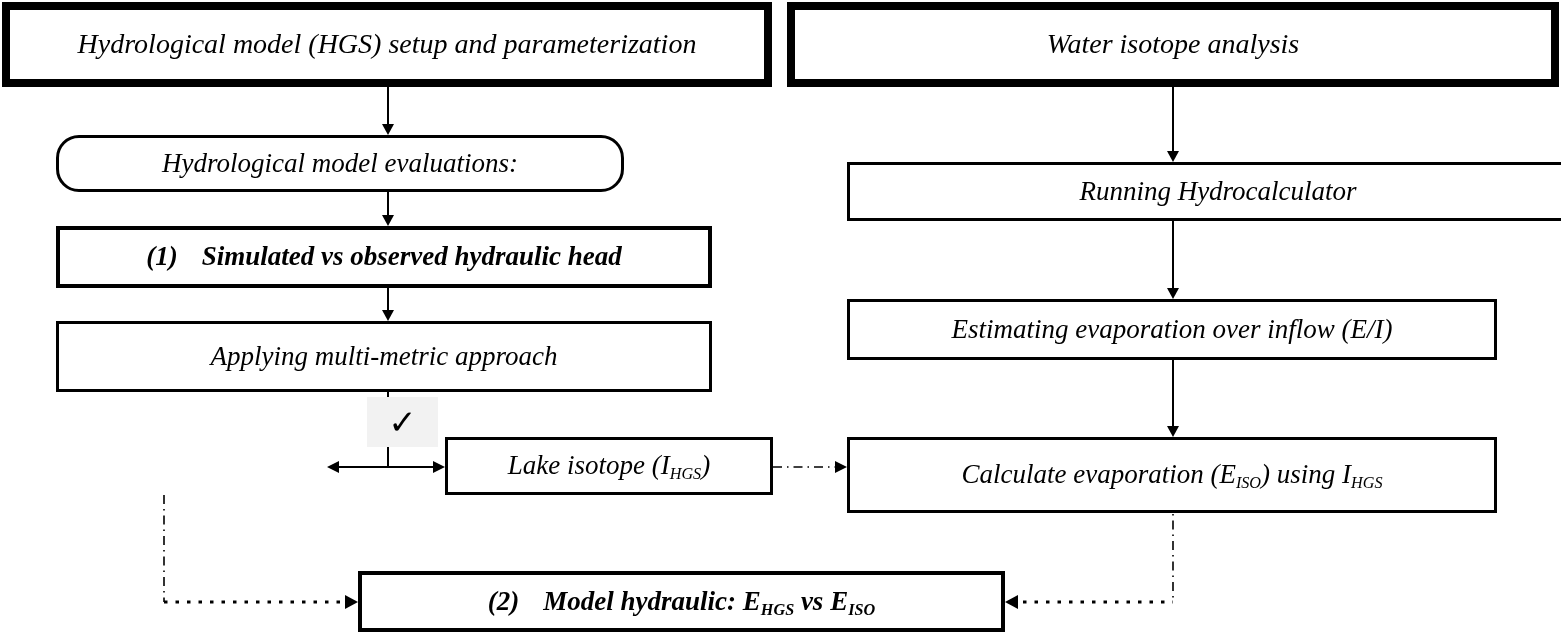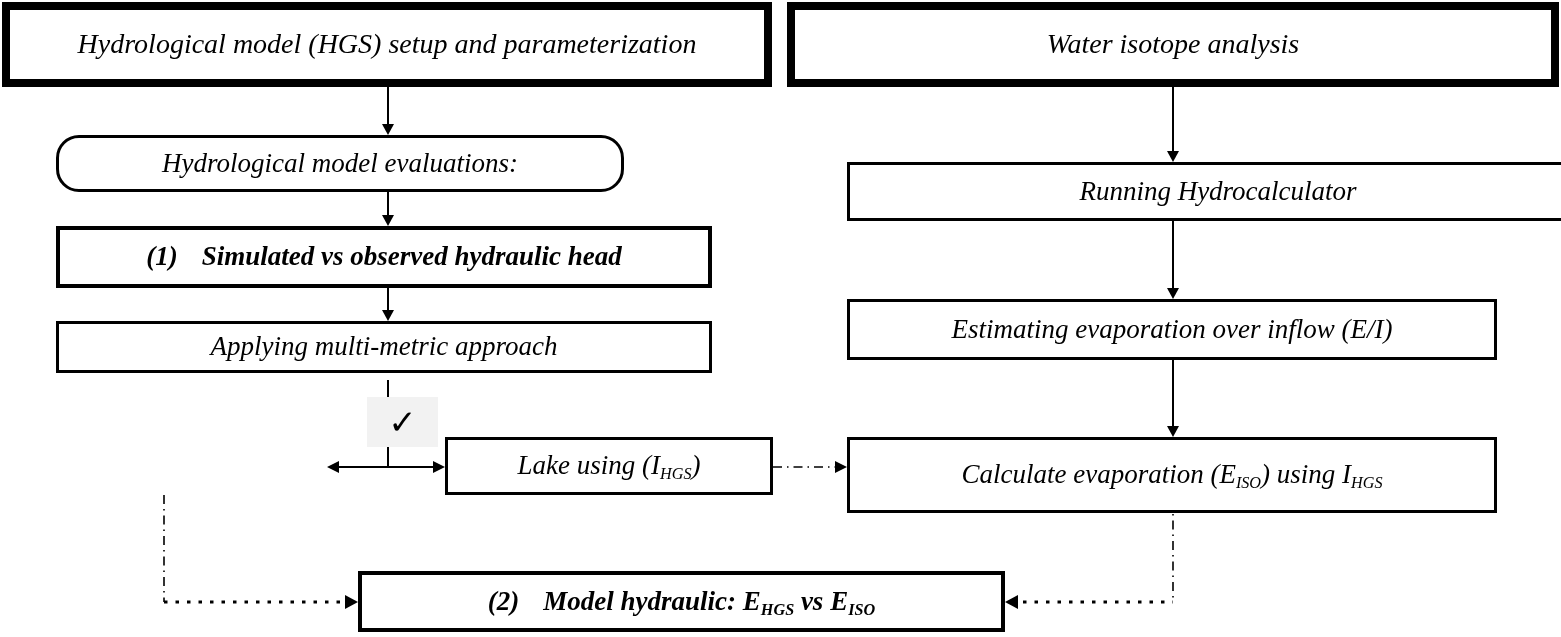--- a/index.html
+++ b/index.html
@@ -143,32 +143,32 @@
   <div class="box" style="left:56px; top:135px; width:568px; height:57px;border-radius:23px;">
     <span>Hydrological model evaluations:</span>
   </div>
 
   <div class="box bold" style="left:56px; top:226px; width:656px; height:62px;">
     <span>
       <span class="num">(1)</span><span>Simulated vs observed hydraulic head</span>
     </span>
   </div>
 
-  <div class="box" style="left:56px; top:321px; width:656px; height:52px;">
+  <div class="box" style="left:56px; top:321px; width:656px; height:71px;">
     <span>Applying multi-metric approach</span>
   </div>
 
   <div id="check-square">
     <span>✓</span>
   </div>
 
 
   <div class="box" style="left:445px; top:437px; width:328px; height:58px;">
     <span>
-      <span>Lake using (I</span><sub>HGS</sub><span>)</span>
+      <span>Lake isotope (I</span><sub>HGS</sub><span>)</span>
     </span>
   </div>
 
   <div class="box" style="left:847px; top:162px; width:742px; height:59px;">
     <span>Running Hydrocalculator</span>
   </div>
 
   <div class="box" style="left:847px; top:299px; width:650px; height:61px;">
     <span>Estimating evaporation over inflow (E/I)</span>
   </div>

